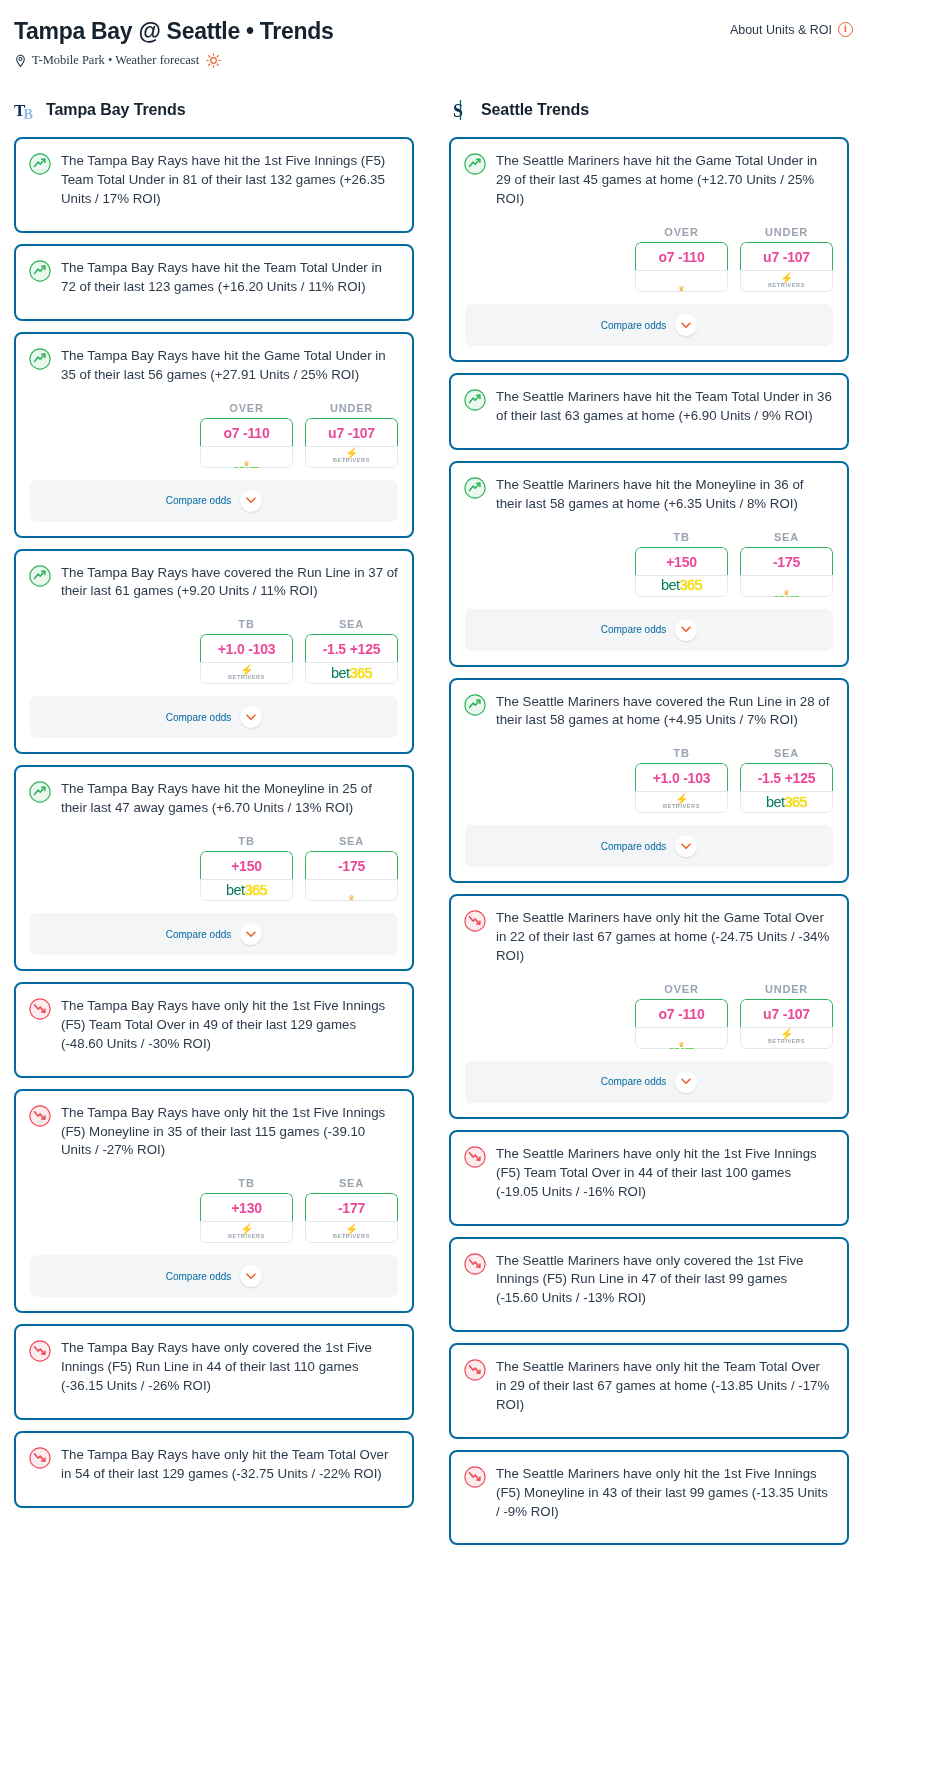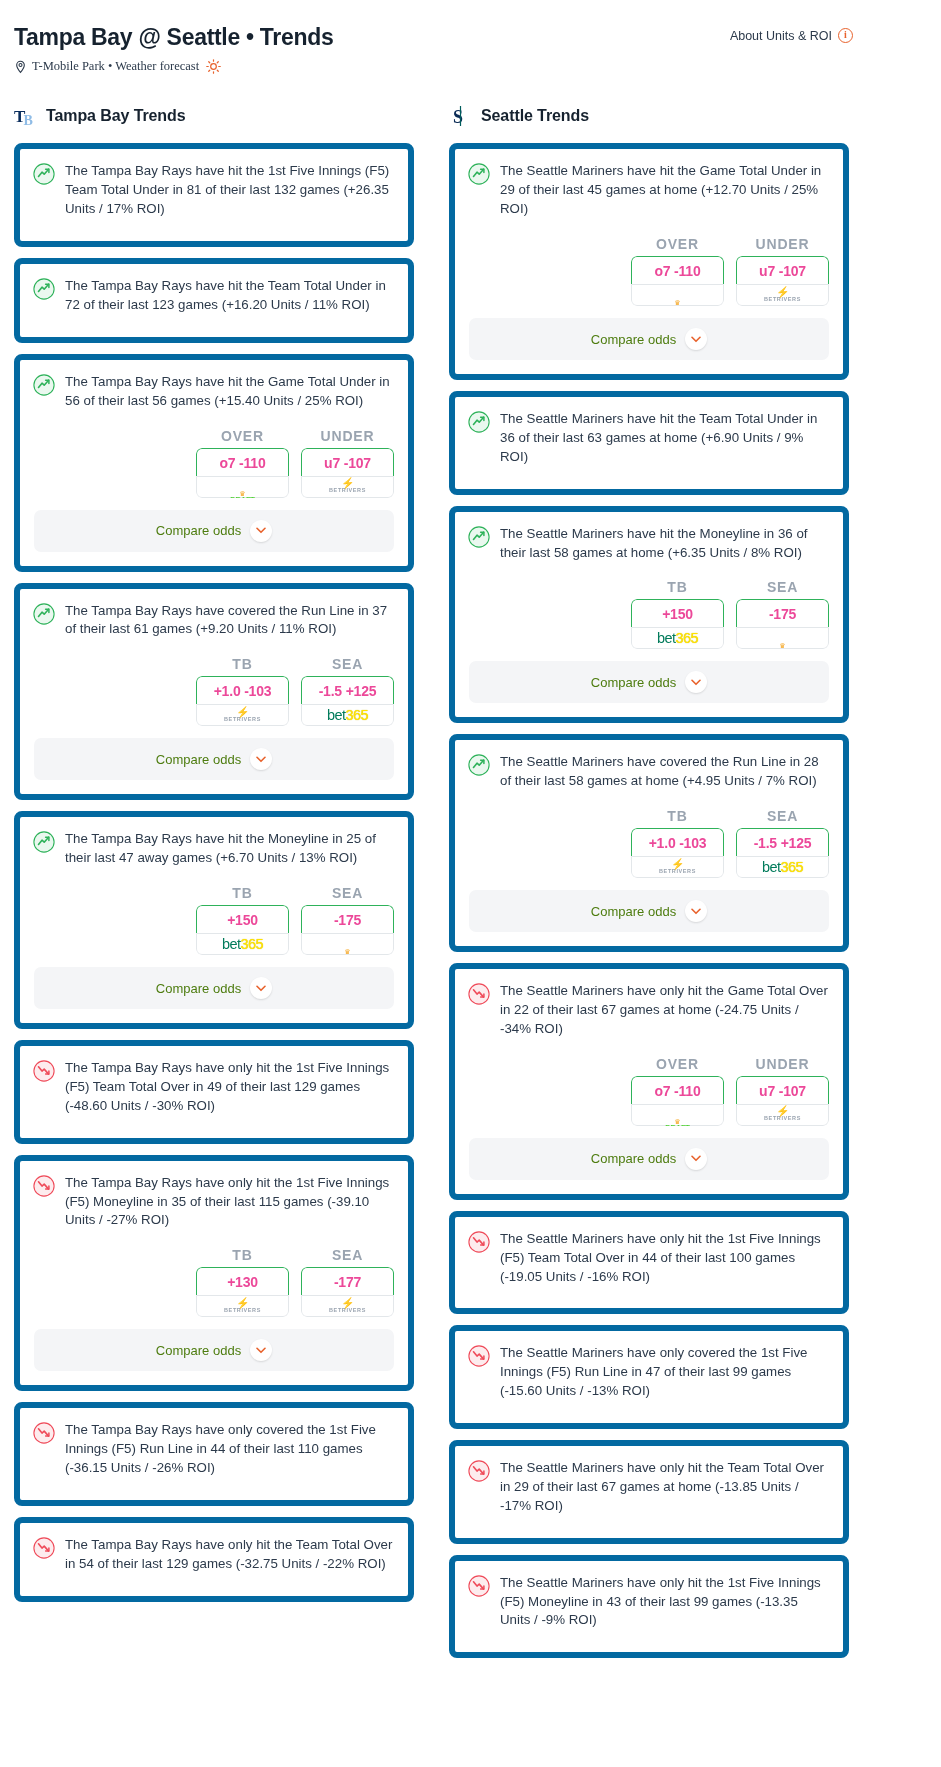--- a/index.html
+++ b/index.html
@@ -3,21 +3,21 @@
 <meta charset="utf-8">
 <style>
   * { box-sizing: border-box; margin: 0; padding: 0; }
   html, body {
     width: 941px;
     background: #ffffff;
     font-family: "Liberation Sans", sans-serif;
     color: #1e2a3b;
     -webkit-font-smoothing: antialiased;
   }
-  .page { width: 867px; padding: 23px 14px 0 14px; position: relative; }
+  .page { width: 867px; padding: 17px 14px 0 14px; position: relative; }
 
   
   .header-row { display: flex; align-items: flex-start; justify-content: space-between; }
   .title {
     font-size: 23px; font-weight: 700; letter-spacing: -0.3px;
     color: #16222f; line-height: 1.15; padding-top: 1px;
   }
   .about-link {
     display: flex; align-items: center; gap: 6px;
     font-size: 12.5px; color: #2c3a4b; font-weight: 400;
@@ -42,36 +42,36 @@
   .columns { display: flex; gap: 35px; margin-top: 30px; align-items: flex-start; }
   .col { width: 400px; flex: none; }
 
   .col-head { display: flex; align-items: center; gap: 8px; margin-bottom: 15px; }
   .team-logo { width: 24px; height: 24px; flex: none; }
   .col-title { font-size: 16px; font-weight: 700; color: #16222f; letter-spacing: -0.1px; }
 
   
   .card {
     background: #ffffff;
-    border: 6px solid #0369a1;
+    border: 2px solid #0369a1;
     border-radius: 8px;
     margin-bottom: 11px;
     overflow: hidden;
   }
   .card-body { display: flex; gap: 10px; padding: 13px 14px 13px 13px; }
   .trend-ic { width: 22px; height: 22px; flex: none; margin-top: 1px; }
   .trend-text { font-size: 13.3px; line-height: 1.42; color: #2c3a4b; }
 
   .card-pad-bottom { padding-bottom: 22px; }
 
   
   .odds-wrap { display: flex; justify-content: flex-end; gap: 12px; padding: 4px 14px 12px 14px; }
   .odds-col { width: 93px; }
   .odds-label {
-    font-size: 14px; letter-spacing: 0.8px; color: #9aa4b0;
+    font-size: 11px; letter-spacing: 0.8px; color: #9aa4b0;
     text-align: center; font-weight: 600; margin-bottom: 4px;
   }
   .odds-box { border-radius: 6px; overflow: hidden; }
   .odds-price {
     border: 1px solid #2eb25a; border-bottom: none;
     border-radius: 6px 6px 0 0;
     text-align: center; padding: 6px 2px 5px 2px;
     font-size: 14px; font-weight: 700; color: #ec4899;
     background: #fff; letter-spacing: -0.2px;
   }
@@ -95,21 +95,21 @@
   .b365-a { color: #027b5b; }
   .b365-b { color: #ffe300; text-shadow: 0 0 1px #c9b400; }
 
   
   .compare {
     background: #f4f5f7; margin: 0 14px 14px 14px;
     border-radius: 7px; height: 42px;
     display: flex; align-items: center; justify-content: center; gap: 9px;
     cursor: pointer;
   }
-  .compare-label { font-size: 13px; color: #4d7c0f; text-align: right; }
+  .compare-label { font-size: 10px; color: #0369a1; text-align: right; }
   .chev-btn {
     width: 22px; height: 22px; border-radius: 50%;
     background: #fff; display: flex; align-items: center; justify-content: center;
     box-shadow: 0 1px 2px rgba(0,0,0,.12);
   }
   .chev { width: 10px; height: 7px; display: block; }
 </style>
 </head>
 <body>
 
@@ -177,21 +177,21 @@
             <span class="trend-text">The Tampa Bay Rays have hit the Team Total Under in 72 of their last 123 games (+16.20 Units / 11% ROI)</span>
           </div>
         </div>
         <div class="card">
           <div class="card-body">
             <span class="trend-ic"><svg viewBox="0 0 22 22" width="22" height="22">
                 <circle cx="11" cy="11" r="10.1" fill="#eaf8ef" stroke="#2eb25a" stroke-width="1.1"></circle>
                 <path d="M5.5 13.5 L9 9.2 L11.2 11.2 L15.6 6.2" fill="none" stroke="#2eb25a" stroke-width="1.6" stroke-linecap="round" stroke-linejoin="round"></path>
                 <path d="M12.6 6.2 L15.9 6.2 L15.9 9.4" fill="none" stroke="#2eb25a" stroke-width="1.5" stroke-linecap="round" stroke-linejoin="round"></path>
               </svg></span>
-            <span class="trend-text">The Tampa Bay Rays have hit the Game Total Under in 56 of their last 56 games (+15.40 Units / 25% ROI)</span>
+            <span class="trend-text">The Tampa Bay Rays have hit the Game Total Under in 35 of their last 56 games (+27.91 Units / 25% ROI)</span>
           </div>
           <div class="odds-wrap">
             <div class="odds-col">
               <div class="odds-label">OVER</div>
               <div class="odds-box">
                 <div class="odds-price">o7 -110</div>
                 <div class="odds-book">
                   <span class="bk bk-dk">
                     <span class="dk-crown">♛</span>
                     <span class="dk-draft">DRAFT</span>

